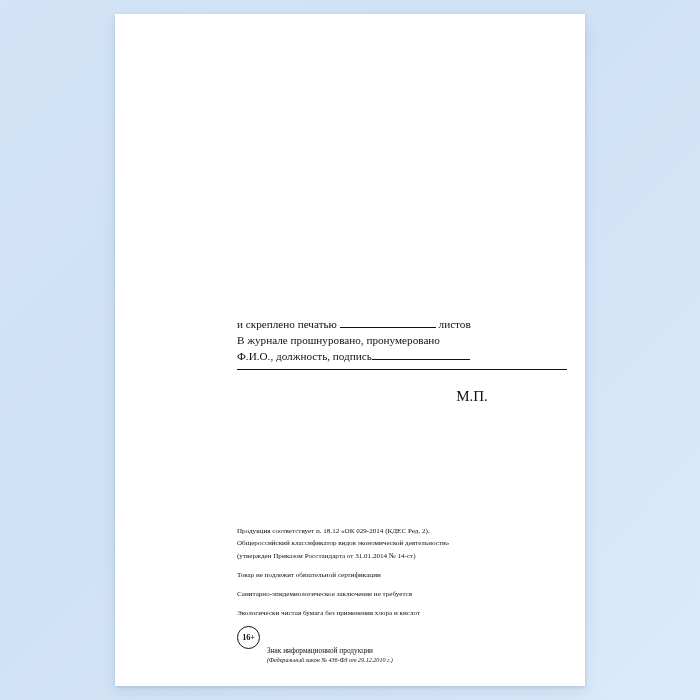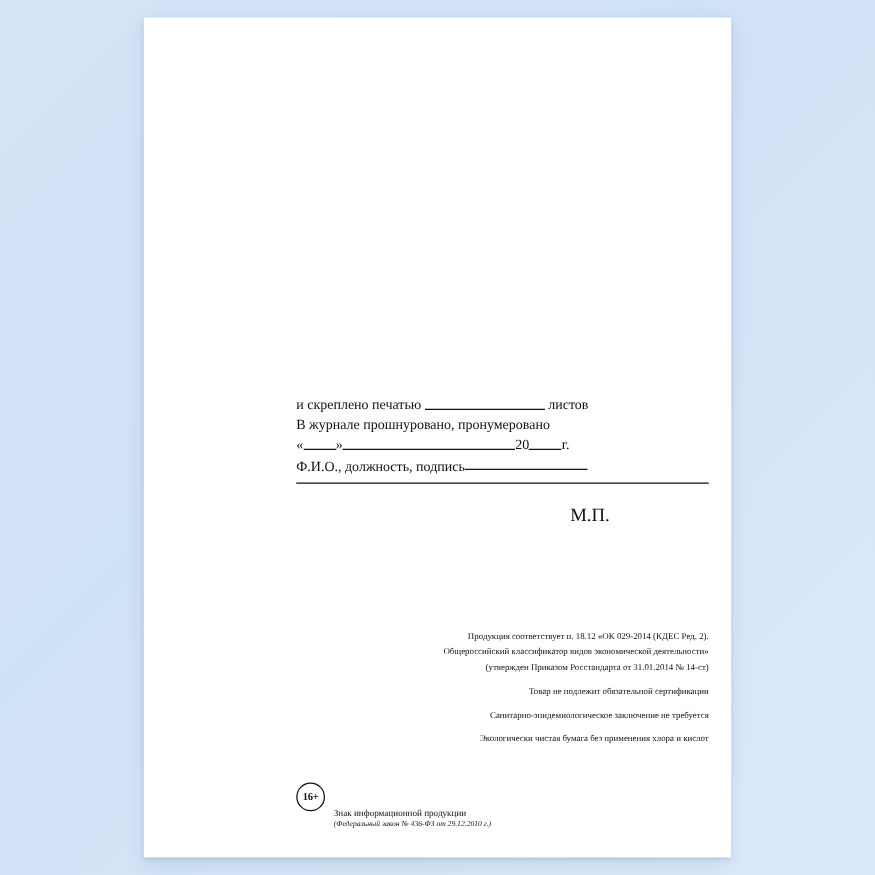--- a/index.html
+++ b/index.html
@@ -57,26 +57,25 @@
   .mp {
     margin-top: 16px;
     text-align: center;
     padding-left: 140px;
     font-size: 15px;
   }
   
   .low-block {
     position: absolute;
     left: 122px;
-    top: 490px;
+    top: 512px;
     width: 330px;
     color: #111111;
     font-size: 7.1px;
     line-height: 1.45;
-    text-align: right;
   }
   .low-block p {
     margin: 0 0 9px 0;
   }
   .low-block p.tight {
     margin-bottom: 2px;
   }
   .low-block .ital {
   }
   
@@ -124,23 +123,20 @@
   <div id="page">
 
     <div class="mid-block">
       <div class="ln">
         <span>и скреплено печатью</span>
         <span class="fill" style="width:96px"></span>
         <span>листов</span>
       </div>
       <div class="ln">В журнале прошнуровано, пронумеровано</div>
       <div class="ln">
-        <span>«</span><span class="fill" style="width:26px"></span><span>»</span><span class="fill" style="width:138px"></span><span>20</span><span class="fill" style="width:26px"></span><span>г.</span>
-      </div>
-      <div class="ln">
         <span>Ф.И.О., должность, подпись</span><span class="fill" style="width:98px"></span>
       </div>
       <div class="long-rule"></div>
       <div class="mp">М.П.</div>
     </div>
 
     <div class="low-block">
       <p class="tight">Продукция соответствует п. 18.12 «ОК 029-2014 (КДЕС Ред. 2).</p>
       <p class="tight">Общероссийский классификатор видов экономической деятельности»</p>
       <p class="ital">(утвержден Приказом Росстандарта от 31.01.2014 № 14-ст)</p>

